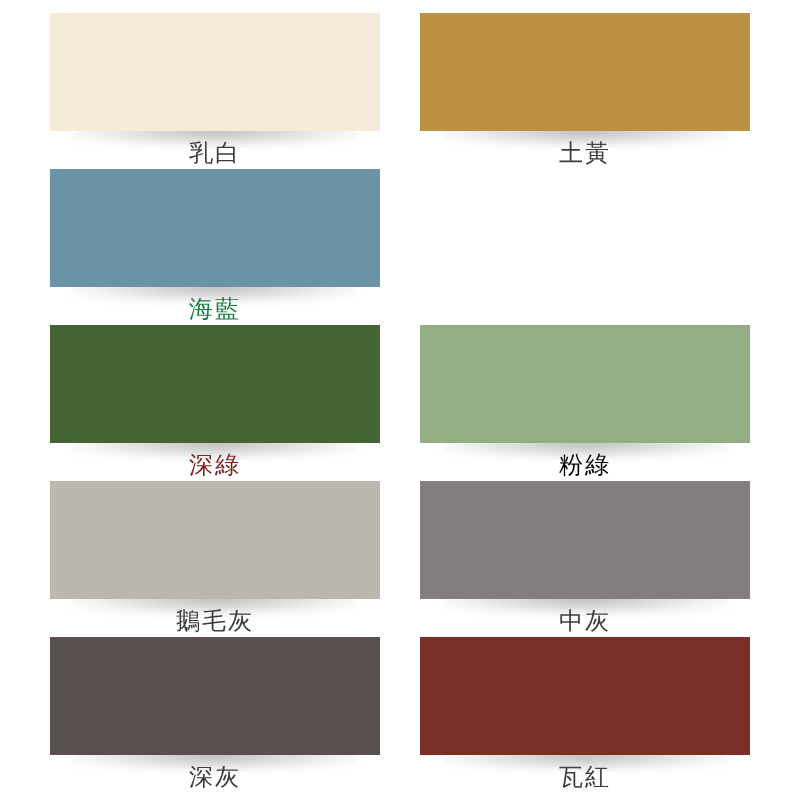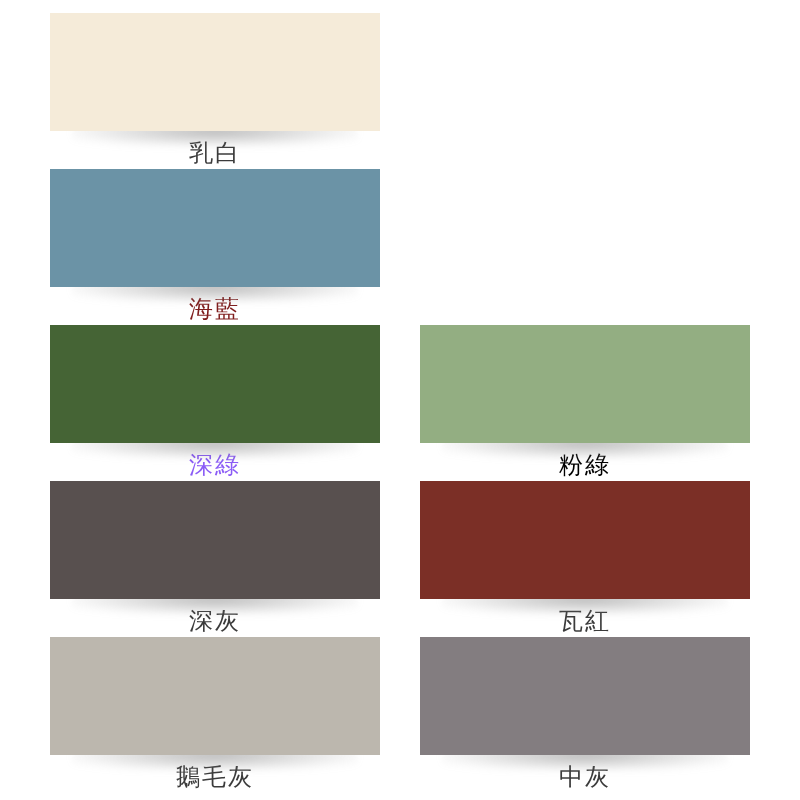--- a/index.html
+++ b/index.html
@@ -85,76 +85,83 @@
 <div class="palette-board">
 
   <div class="swatch-row">
     <div class="swatch-cell">
       <div class="swatch-chip-wrap">
         <div class="swatch-shadow"></div>
         <div class="swatch-chip" style="background-color: rgb(245, 235, 217);"></div>
       </div>
       <div class="swatch-label" style="color: rgb(59, 59, 59);">乳白</div>
     </div>
+    <div class="swatch-cell">
+      <div class="swatch-chip-wrap">
+        <div class="swatch-shadow"></div>
+        <div class="swatch-chip" style="background-color: rgb(189, 145, 66);"></div>
+      </div>
+      <div class="swatch-label" style="color: rgb(59, 59, 59);">土黃</div>
+    </div>
   </div>
 
   <div class="swatch-row">
     <div class="swatch-cell">
       <div class="swatch-chip-wrap">
         <div class="swatch-shadow"></div>
         <div class="swatch-chip" style="background-color: rgb(107, 147, 166);"></div>
       </div>
-      <div class="swatch-label" style="color: #7f1d1d;">海藍</div>
+      <div class="swatch-label" style="color: #15803d;">海藍</div>
     </div>
   </div>
 
   <div class="swatch-row">
     <div class="swatch-cell">
       <div class="swatch-chip-wrap">
         <div class="swatch-shadow"></div>
         <div class="swatch-chip" style="background-color: rgb(69, 100, 53);"></div>
       </div>
-      <div class="swatch-label" style="color: #8b5cf6;">深綠</div>
+      <div class="swatch-label" style="color: #7f1d1d;">深綠</div>
     </div>
     <div class="swatch-cell">
       <div class="swatch-chip-wrap">
         <div class="swatch-shadow"></div>
         <div class="swatch-chip" style="background-color: rgb(147, 174, 130);"></div>
       </div>
       <div class="swatch-label" style="color: #000000;">粉綠</div>
+    </div>
+  </div>
+
+  <div class="swatch-row">
+    <div class="swatch-cell">
+      <div class="swatch-chip-wrap">
+        <div class="swatch-shadow"></div>
+        <div class="swatch-chip" style="background-color: rgb(188, 183, 174);"></div>
+      </div>
+      <div class="swatch-label" style="color: rgb(59, 59, 59);">鵝毛灰</div>
+    </div>
+    <div class="swatch-cell">
+      <div class="swatch-chip-wrap">
+        <div class="swatch-shadow"></div>
+        <div class="swatch-chip" style="background-color: rgb(131, 125, 128);"></div>
+      </div>
+      <div class="swatch-label" style="color: rgb(59, 59, 59);">中灰</div>
     </div>
   </div>
 
   <div class="swatch-row">
     <div class="swatch-cell">
       <div class="swatch-chip-wrap">
         <div class="swatch-shadow"></div>
         <div class="swatch-chip" style="background-color: rgb(88, 80, 79);"></div>
       </div>
       <div class="swatch-label" style="color: rgb(59, 59, 59);">深灰</div>
     </div>
     <div class="swatch-cell">
       <div class="swatch-chip-wrap">
         <div class="swatch-shadow"></div>
         <div class="swatch-chip" style="background-color: rgb(123, 47, 38);"></div>
       </div>
       <div class="swatch-label" style="color: rgb(59, 59, 59);">瓦紅</div>
     </div>
   </div>
 
-  <div class="swatch-row">
-    <div class="swatch-cell">
-      <div class="swatch-chip-wrap">
-        <div class="swatch-shadow"></div>
-        <div class="swatch-chip" style="background-color: rgb(188, 183, 174);"></div>
-      </div>
-      <div class="swatch-label" style="color: rgb(59, 59, 59);">鵝毛灰</div>
-    </div>
-    <div class="swatch-cell">
-      <div class="swatch-chip-wrap">
-        <div class="swatch-shadow"></div>
-        <div class="swatch-chip" style="background-color: rgb(131, 125, 128);"></div>
-      </div>
-      <div class="swatch-label" style="color: rgb(59, 59, 59);">中灰</div>
-    </div>
-  </div>
-
 </div>
 
 </body></html>

